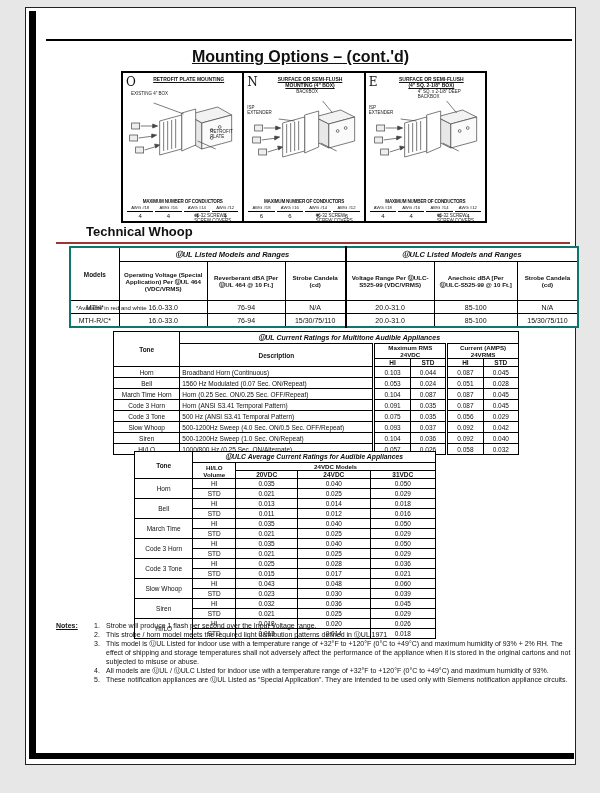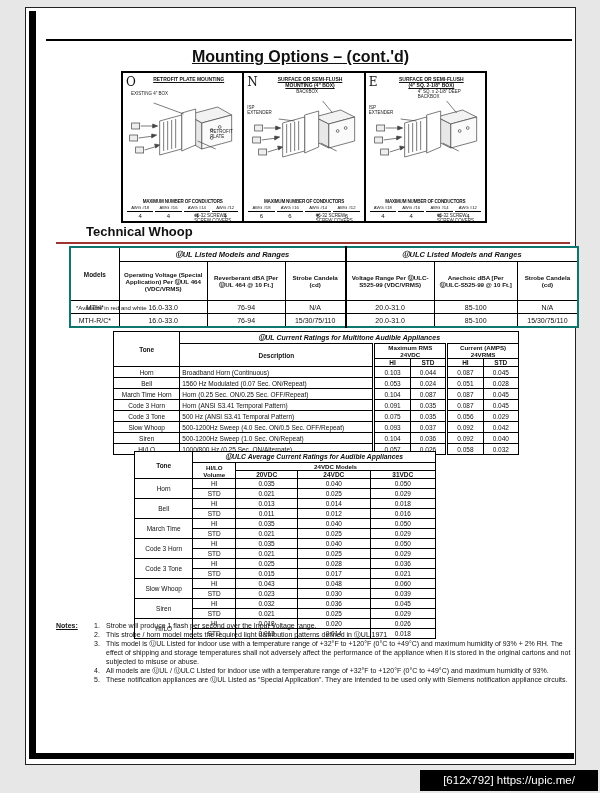--- a/index.html
+++ b/index.html
@@ -535,14 +535,13 @@
         </div>
       <div class="note-item">
           <span class="note-num">5.</span>
           <span class="note-text">These notification appliances are ⓊUL Listed as “Special Application”. They are intended to be used only with Siemens notification appliance circuits.</span>
         </div>
     </div>
 
     <div id="bottomrule"></div>
   </div>
 
-  <div id="badge">[612x792] https://upic.me/</div>
 </div>
 
 </body></html>

